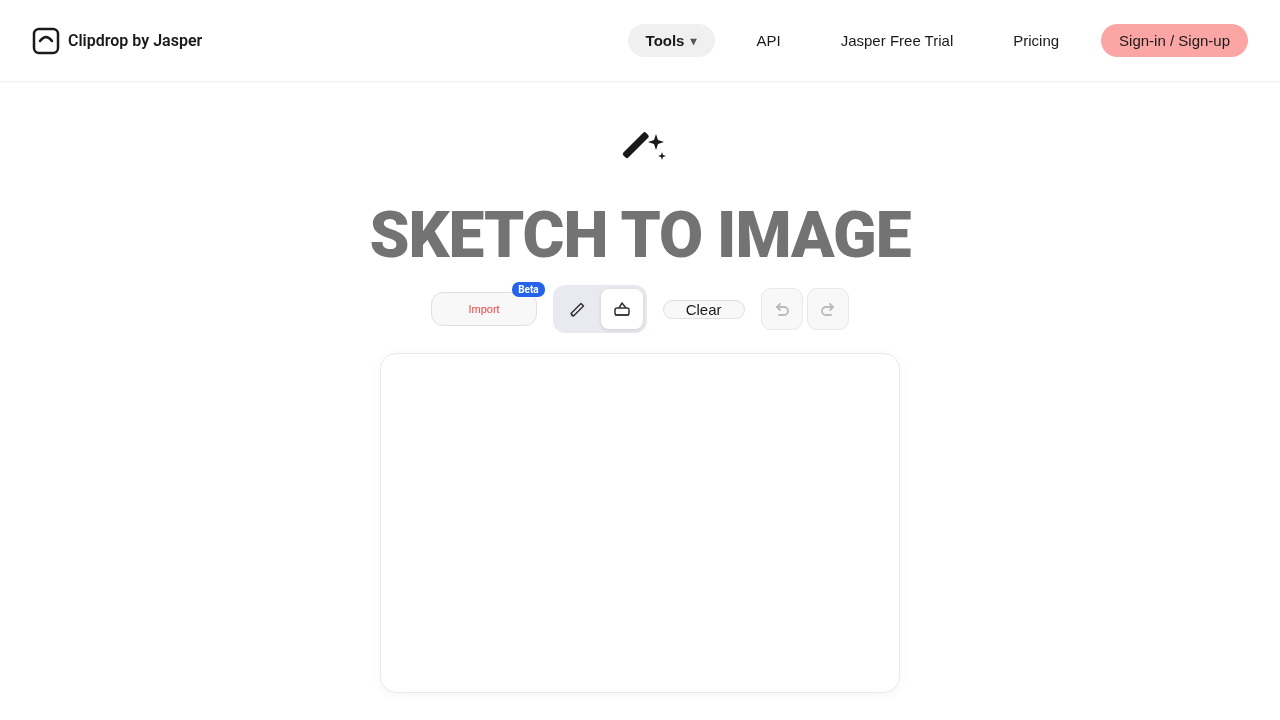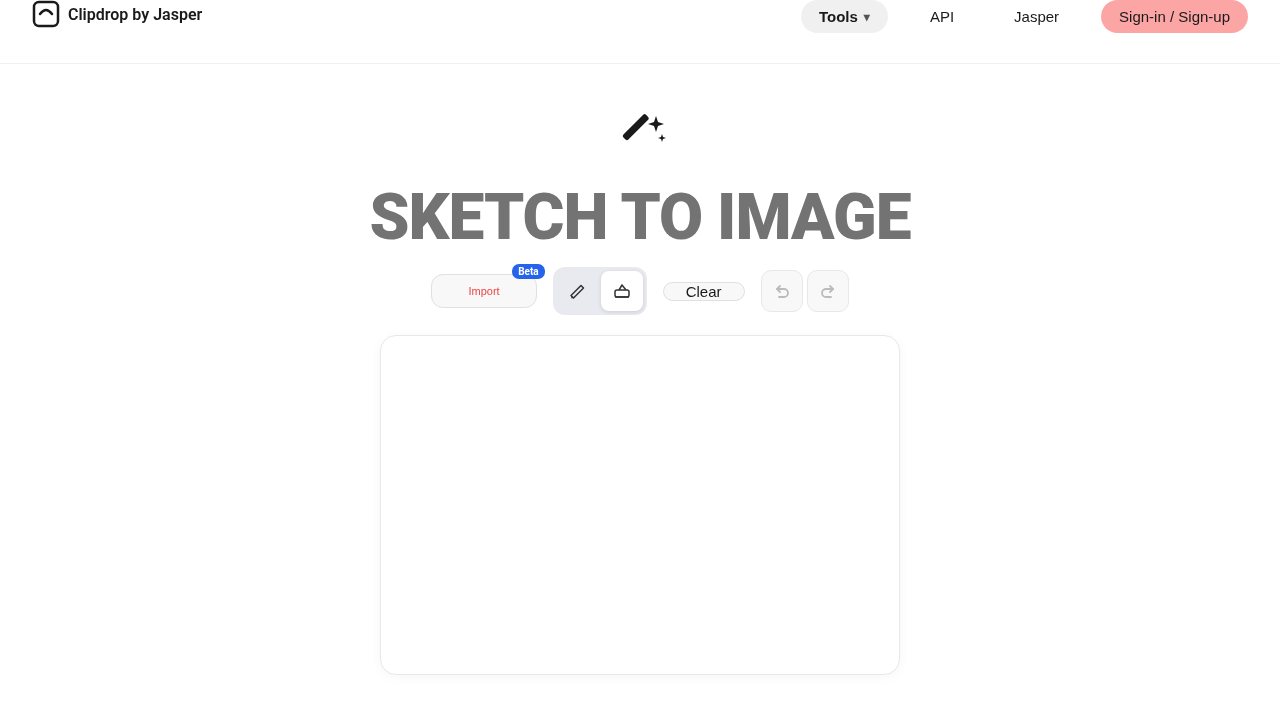--- a/index.html
+++ b/index.html
@@ -12,24 +12,24 @@
       font-family: -apple-system, BlinkMacSystemFont, 'Segoe UI', Roboto, sans-serif;
       background: #ffffff;
       width: 1280px;
       height: 720px;
       overflow: hidden;
     }
 
     
     .navbar {
       display: flex;
-      align-items: flex-start;
+      align-items: center;
       justify-content: space-between;
       padding: 0 32px;
-      height: 64px;
+      height: 82px;
       background: #ffffff;
       border-bottom: 1px solid #f0f0f0;
     }
 
     .navbar-logo {
       display: flex;
       align-items: center;
       gap: 8px;
       cursor: pointer;
     }
@@ -229,21 +229,24 @@
 
   <div class="navbar-right">
     <button class="nav-btn tools-btn">
       <span>Tools</span>
       <span class="chevron-icon">▾</span>
     </button>
     <button class="nav-btn">
       <span>API</span>
     </button>
     <button class="nav-btn">
-      <span>Jasper</span>
+      <span>Jasper Free Trial</span>
+    </button>
+    <button class="nav-btn">
+      <span>Pricing</span>
     </button>
     <button class="nav-btn signin-btn">
       <span>Sign-in / Sign-up</span>
     </button>
   </div>
 </nav>
 
 <main class="main">
 
   <div class="magic-icon">

